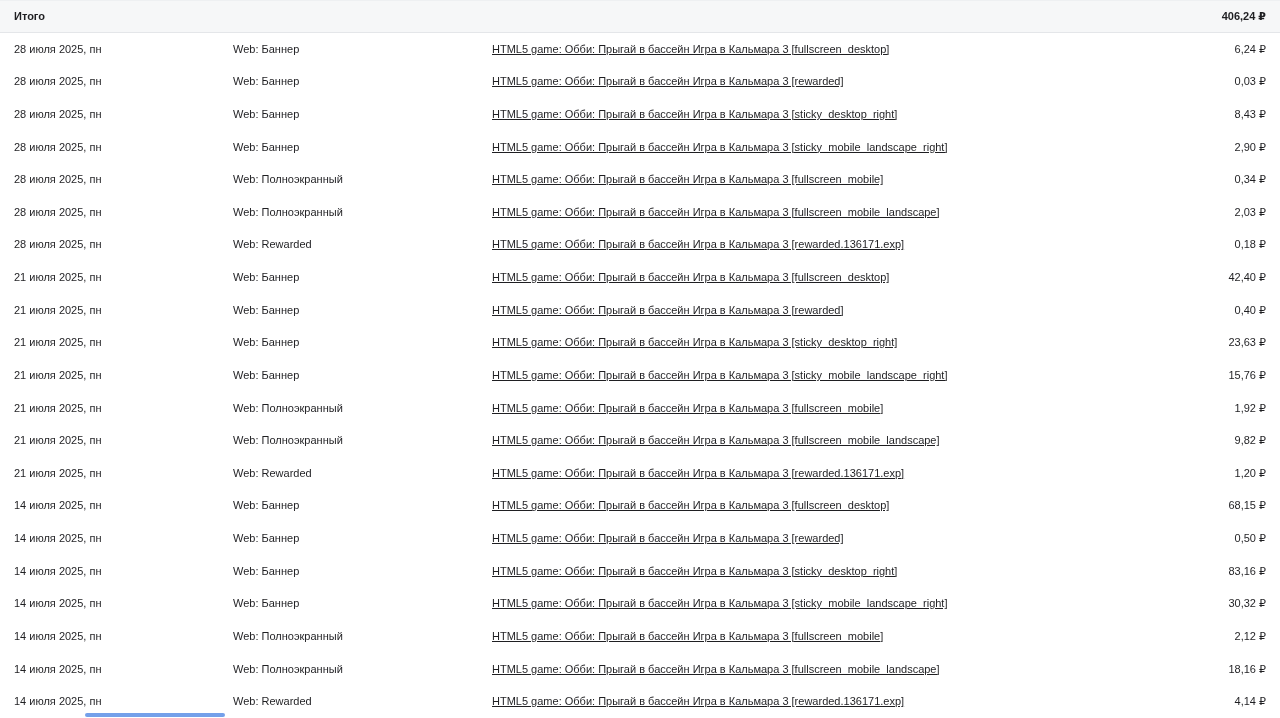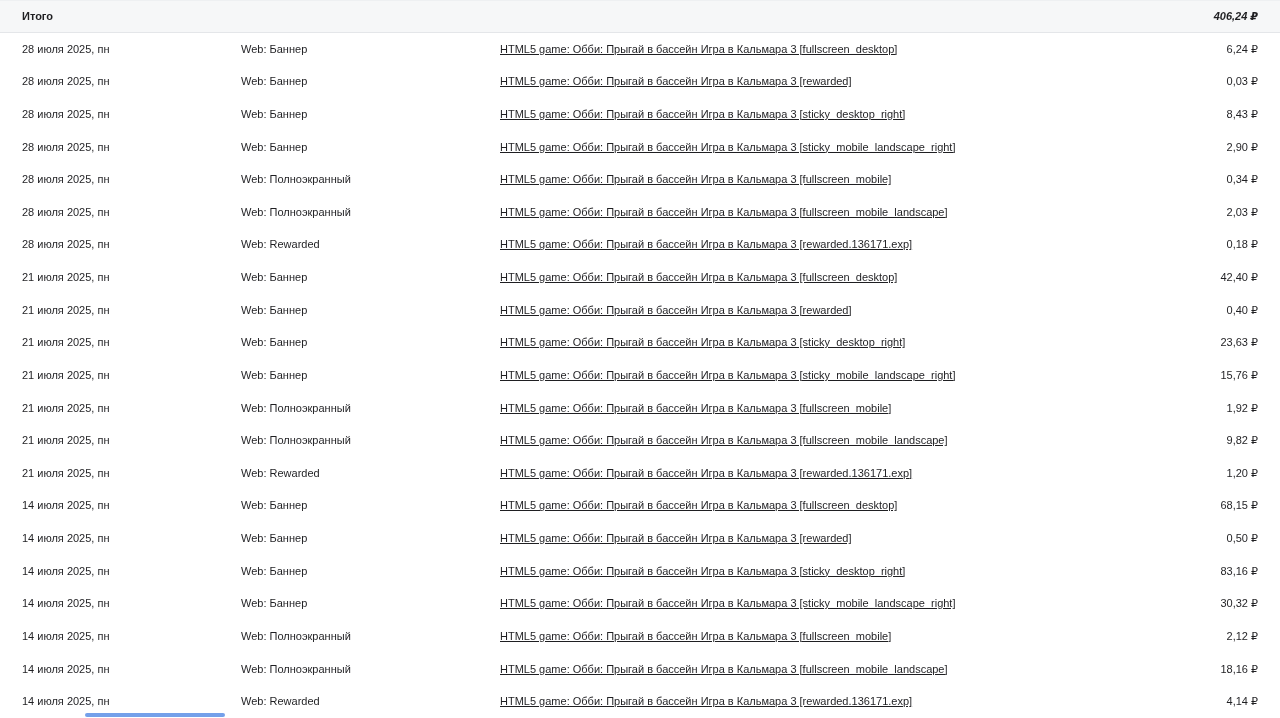--- a/index.html
+++ b/index.html
@@ -14,35 +14,35 @@
   .table {
     position: relative;
     width: 1280px;
     height: 718px;
     display: flex;
     flex-direction: column;
   }
   .row {
     display: flex;
     align-items: center;
-    padding: 0 22px;
+    padding: 0 14px;
     font-size: 11px;
     line-height: 1.2;
   }
   .total-row {
     flex: none;
     height: 33px;
     background: #f6f7f8;
     border-top: 1px solid #eef0f2;
     border-bottom: 1px solid #e4e6e9;
     font-weight: bold;
     font-size: 11px;
   }
   .total-row .col-label { flex: 1; }
-  .total-row .col-amount { flex: none; text-align: right; font-style: italic; }
+  .total-row .col-amount { flex: none; text-align: right; }
   .table-body {
     flex: 1;
     display: flex;
     flex-direction: column;
   }
   .data-row { flex: 1; }
   .col-date  { flex: none; width: 219px; color: #1f1f22; }
   .col-type  { flex: none; width: 259px; color: #1f1f22; }
   .col-desc  { flex: 1; color: #1f1f22; white-space: nowrap; overflow: hidden; text-decoration: underline; }
   .col-amount { flex: none; min-width: 110px; text-align: right; white-space: nowrap; }

